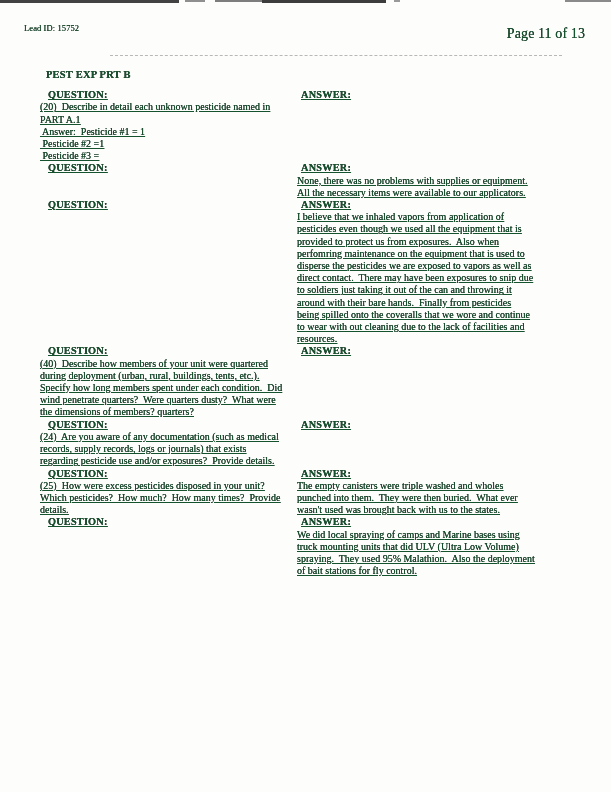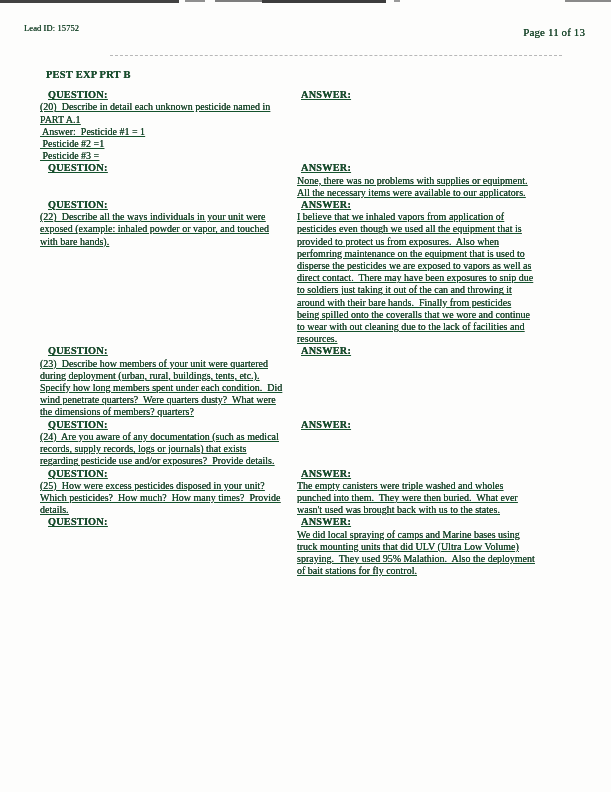--- a/index.html
+++ b/index.html
@@ -24,21 +24,21 @@
     position:absolute; left:110px; top:55px; width:452px; height:0;
     border-top:1.6px dashed #b8b8b8;
   }
   .hdr-left {
     position:absolute; left:24px; top:23px;
     font-size:8.5px; letter-spacing:0.1px;
     text-shadow:0 0 0.5px #222;
   }
   .hdr-right {
     position:absolute; right:26px; top:26px;
-    font-size:11px; letter-spacing:0.1px;
+    font-size:14px; letter-spacing:0.1px;
     text-shadow:0 0 0.5px #222;
   }
   .content {
     position:absolute; left:40px; top:58px; width:548px;
     font-size:10px; line-height:12.2px;
     text-shadow:0 0 0.35px #111;
   }
   .title {
     padding-left:6px;
     font-weight:bold;
@@ -100,44 +100,41 @@
       <div class="acol">
         <div class="h">ANSWER:</div>
         <div class="t">None, there was no problems with supplies or equipment.
 All the necessary items were available to our applicators.</div>
       </div>
     </div>
 
     <div class="sec">
       <div class="qcol">
         <div class="h">QUESTION:</div>
-        <div class="t">(22)  Describe all the ways individuals in your unit were
-exposed (example: inhaled powder or vapor, and touched
-with bare hands).</div>
       </div>
       <div class="acol">
         <div class="h">ANSWER:</div>
         <div class="t">I believe that we inhaled vapors from application of
 pesticides even though we used all the equipment that is
 provided to protect us from exposures.  Also when
 perfomring maintenance on the equipment that is used to
 disperse the pesticides we are exposed to vapors as well as
 direct contact.  There may have been exposures to snip due
 to soldiers just taking it out of the can and throwing it
 around with their bare hands.  Finally from pesticides
 being spilled onto the coveralls that we wore and continue
 to wear with out cleaning due to the lack of facilities and
 resources.</div>
       </div>
     </div>
 
     <div class="sec">
       <div class="qcol">
         <div class="h">QUESTION:</div>
-        <div class="t">(23)  Describe how members of your unit were quartered
+        <div class="t">(40)  Describe how members of your unit were quartered
 during deployment (urban, rural, buildings, tents, etc.).
 Specify how long members spent under each condition.  Did
 wind penetrate quarters?  Were quarters dusty?  What were
 the dimensions of members? quarters?</div>
       </div>
       <div class="acol">
         <div class="h">ANSWER:</div>
       </div>
     </div>
 

